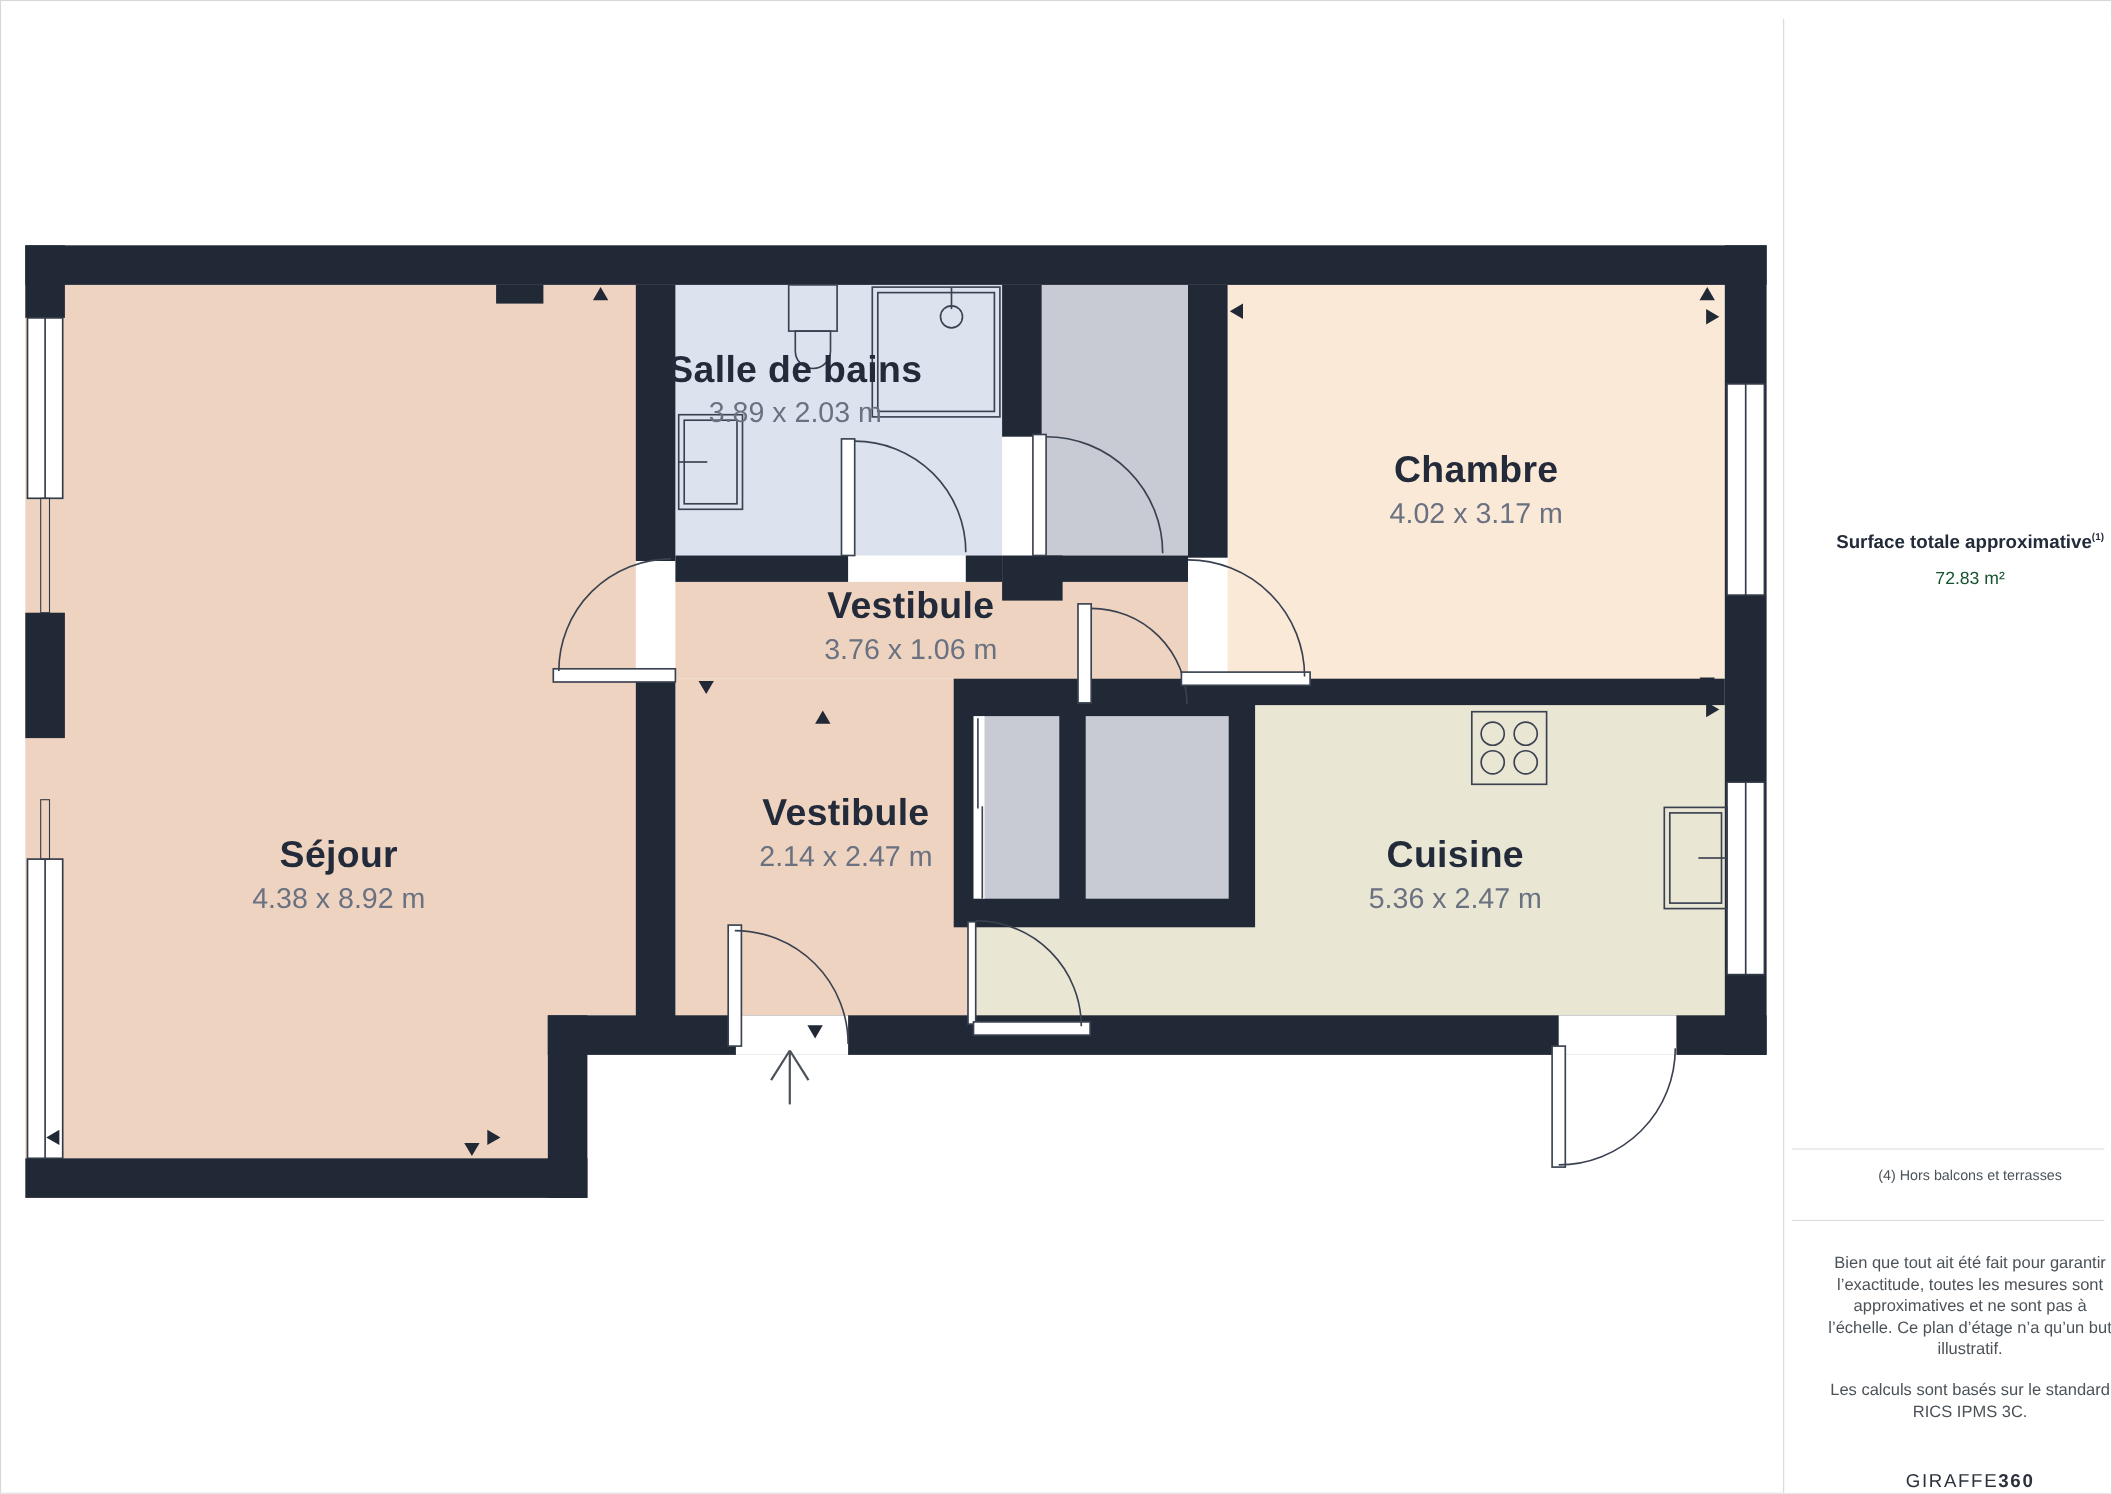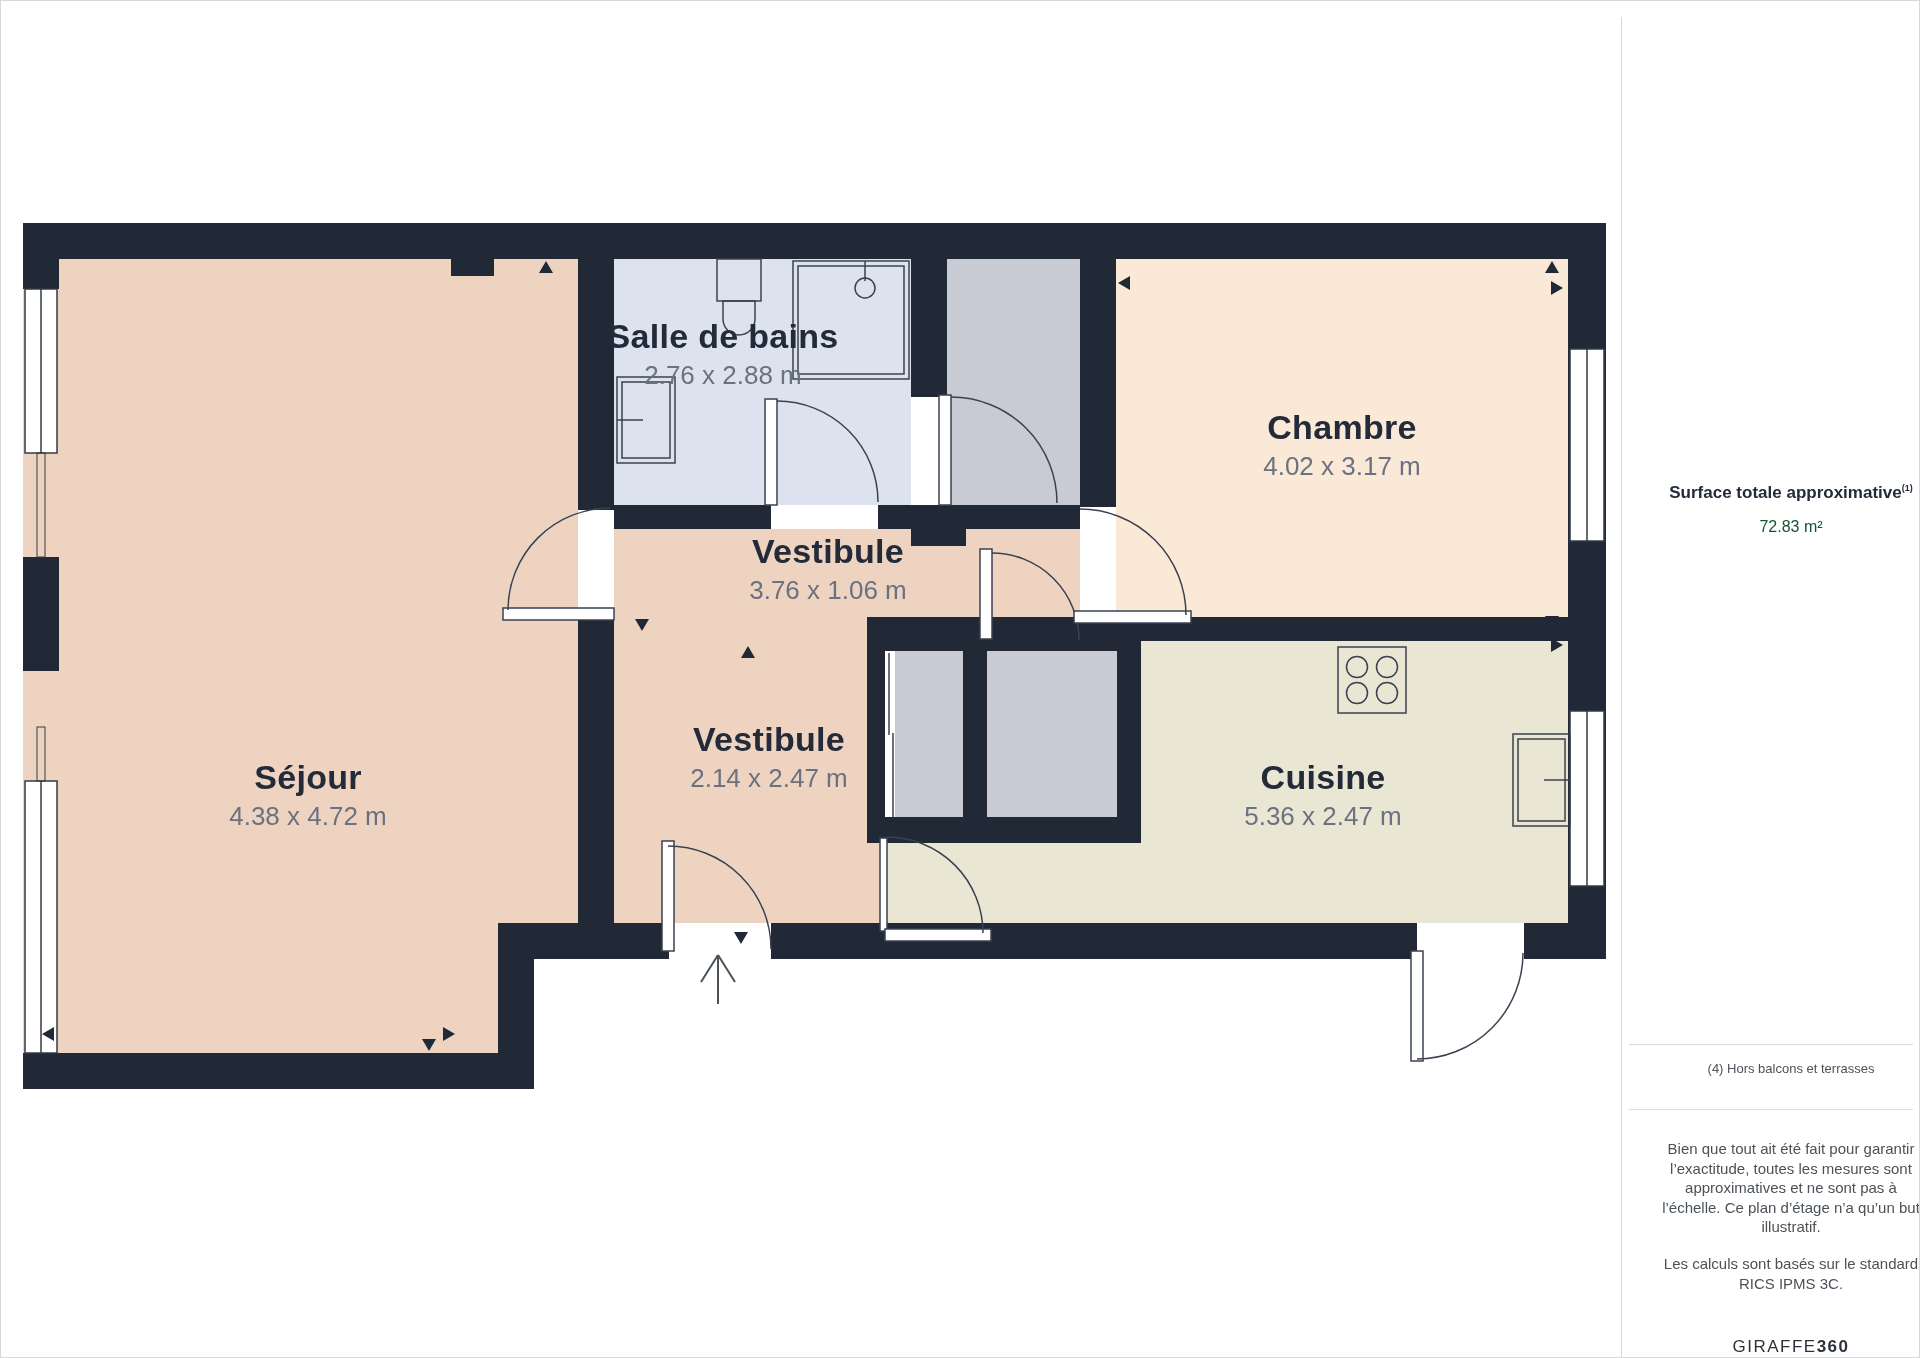--- a/index.html
+++ b/index.html
@@ -190,25 +190,25 @@
       <polygon points="421,1038 435,1038 428,1050"></polygon>
       <polygon points="733,931 747,931 740,943"></polygon>
       <polygon points="1138,931 1152,931 1145,943"></polygon>
       <polygon points="1056,507 1056,521 1068,514"></polygon>
       <polygon points="931,371 931,385 943,378"></polygon>
     </g>
   </svg>
 
   <div class="room-label" style="left:307px;top:757px">
     <div class="room-name">Séjour</div>
-    <div class="room-dims">4.38 x 4.72 m</div>
+    <div class="room-dims">4.38 x 8.92 m</div>
   </div>
   <div class="room-label" style="left:722px;top:316px">
     <div class="room-name">Salle de bains</div>
-    <div class="room-dims">2.76 x 2.88 m</div>
+    <div class="room-dims">3.89 x 2.03 m</div>
   </div>
   <div class="room-label" style="left:827px;top:531px">
     <div class="room-name">Vestibule</div>
     <div class="room-dims">3.76 x 1.06 m</div>
   </div>
   <div class="room-label" style="left:768px;top:719px">
     <div class="room-name">Vestibule</div>
     <div class="room-dims">2.14 x 2.47 m</div>
   </div>
   <div class="room-label" style="left:1341px;top:407px">

